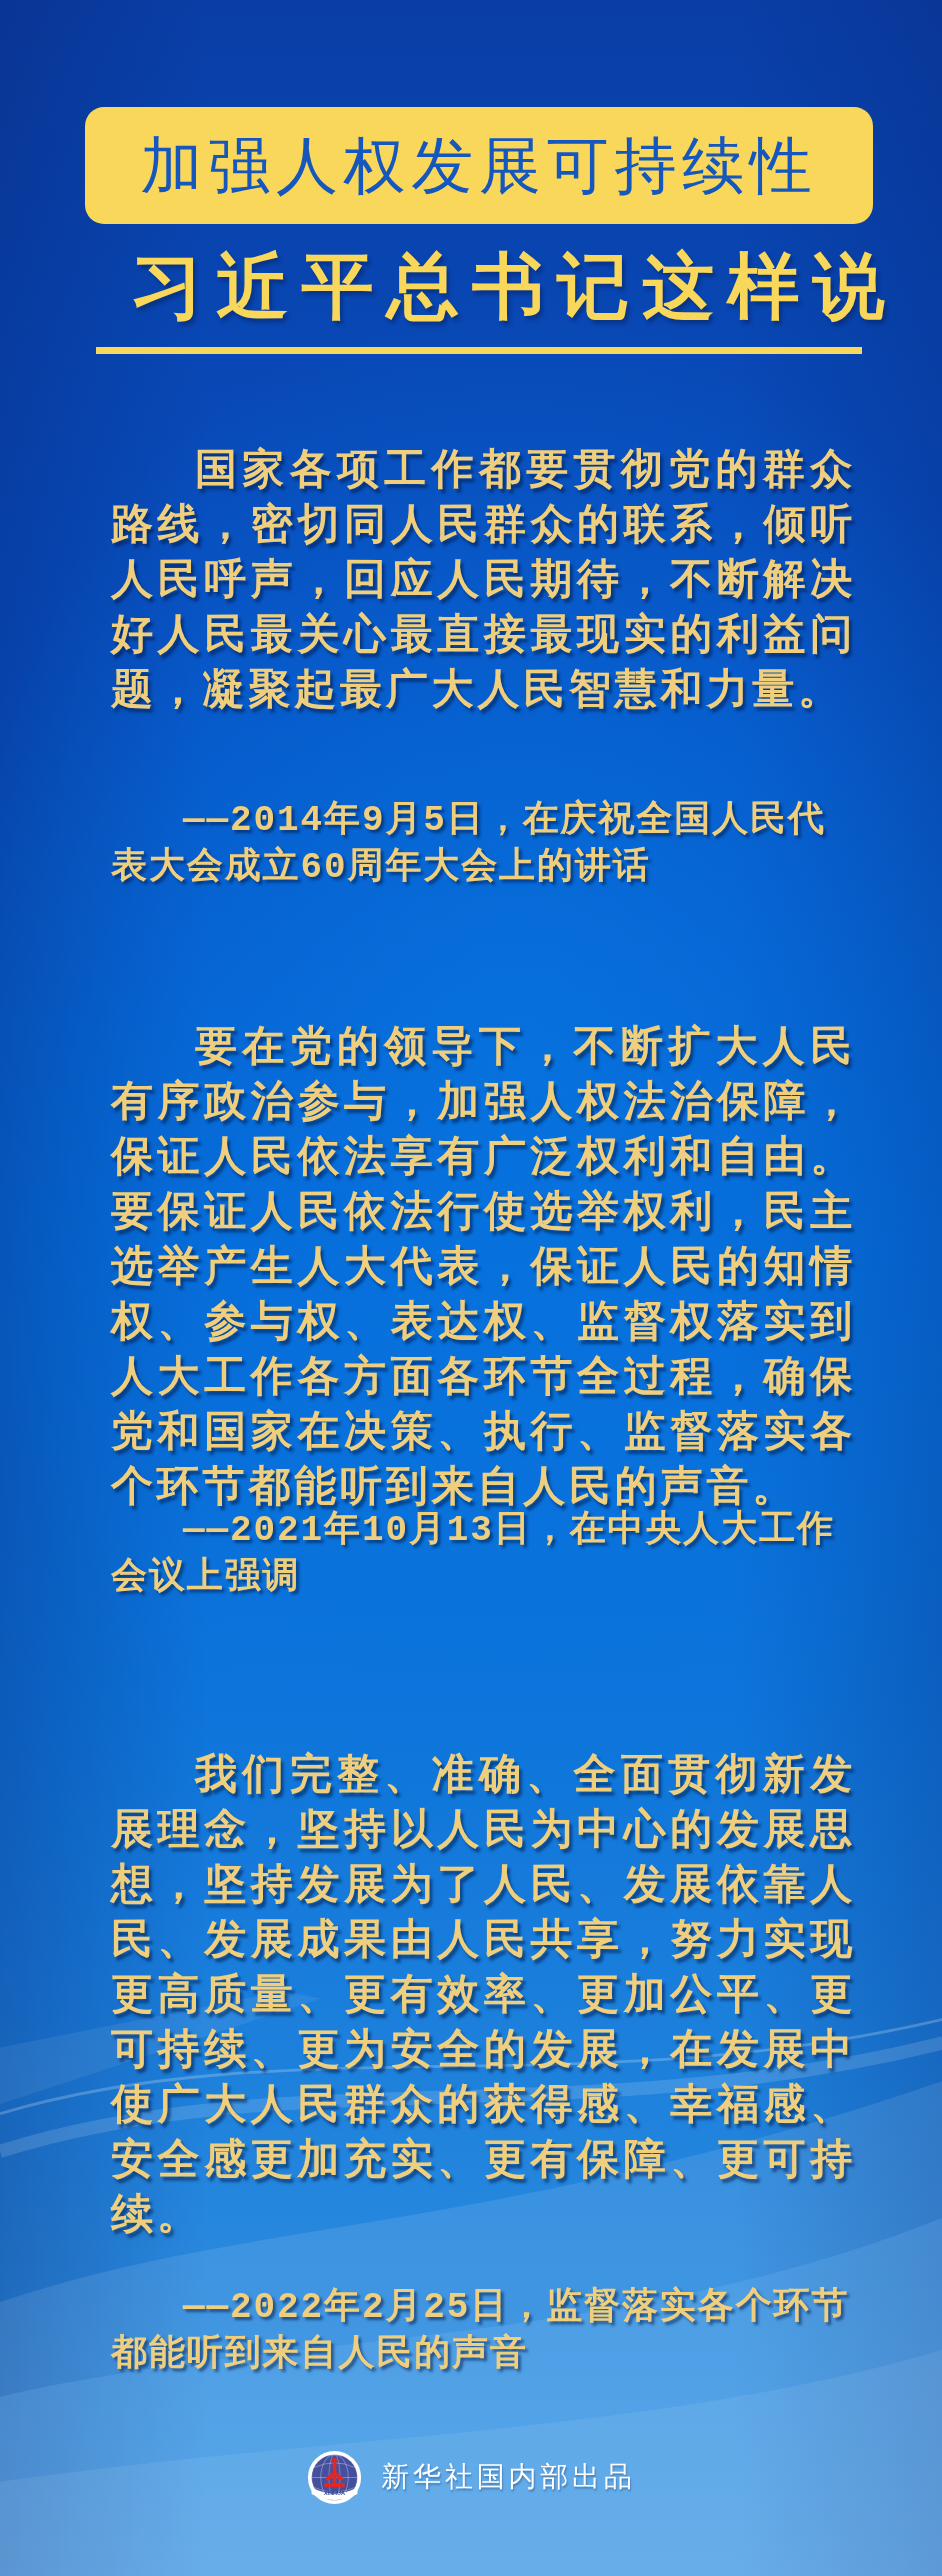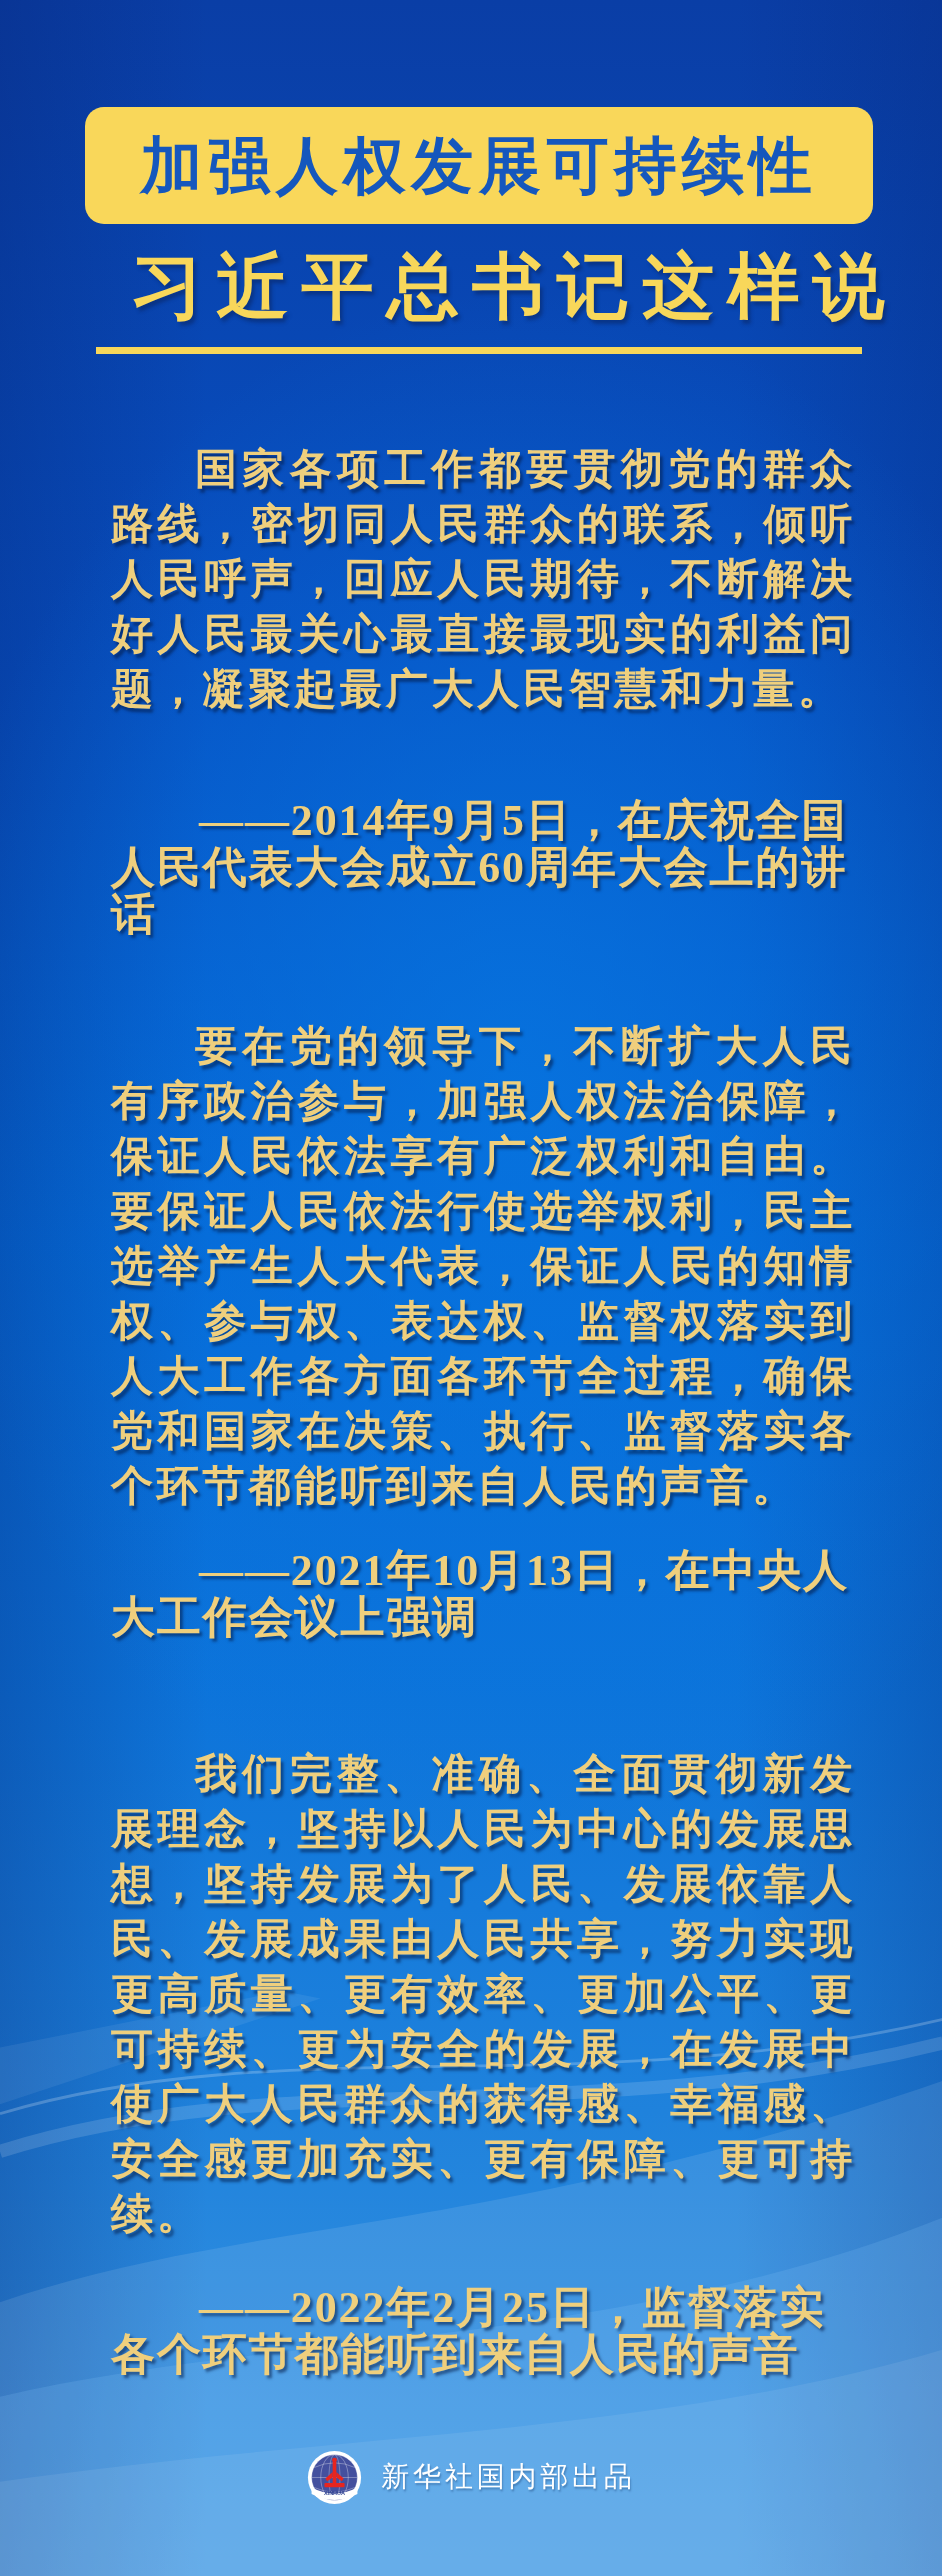--- a/index.html
+++ b/index.html
@@ -17,21 +17,21 @@
   }
 
   .waves { position: absolute; left: 0; bottom: 0; width: 943px; height: 585px; }
 
   .title-box {
     position: absolute; left: 85px; top: 107px; width: 788px; height: 117px;
     background: #F9D75A; border-radius: 19px;
     display: flex; align-items: center; justify-content: center;
   }
   .title-box .title-text {
-    font-size: 62px; font-weight: 700; color: #1557BD;
+    font-size: 62px; font-weight: 400; color: #1557BD;
     letter-spacing: 5.7px; white-space: nowrap;
   }
 
   .subtitle {
     position: absolute; left: 0; top: 241px; width: 943px; height: 91px;
     display: flex; align-items: center; justify-content: center;
     font-size: 72px; font-weight: 900; color: #F8D75A;
     letter-spacing: 13.2px; white-space: nowrap;
     text-shadow: 2.8px 3.8px 3.8px rgba(8,30,85,0.45);
     margin-left: 43px;
@@ -46,32 +46,32 @@
     position: absolute; left: 111px; width: 745px;
     font-family: "Liberation Serif", "DejaVu Serif", serif;
     font-weight: bold;
     font-size: 42px; line-height: 55px; letter-spacing: 3.8px;
     color: #EFCF7D;
     text-align: justify; text-indent: 2em;
     text-shadow: 2.8px 3.8px 2.8px rgba(4,25,70,0.55);
   }
   .quote-source {
     position: absolute; left: 111px; width: 745px;
-    font-family: Liberation Serif, serif;
+    font-family: Liberation Mono, monospace;
     font-weight: bold;
-    font-size: 44px; line-height: 47px; letter-spacing: 1.9px;
+    font-size: 36px; line-height: 47px; letter-spacing: 1.9px;
     color: #EFCF7D;
     text-align: left; text-indent: 2em;
     text-shadow: 2.8px 2.8px 2.8px rgba(4,25,70,0.55);
   }
 
   #quote-0-text   { top: 442px; }
   #quote-0-source { top: 797px; }
   #quote-1-text   { top: 991px; margin-top: 28px; }
-  #quote-1-source { top: 1547px; }
+  #quote-1-source { top: 1507px; }
   #quote-2-text   { top: 1728px; margin-top: 19px; }
   #quote-2-source { top: 2284px; }
 
   .footer {
     position: absolute; left: 0; top: 2444px; width: 943px; height: 66px;
     display: flex; align-items: center; justify-content: center; gap: 19px;
   }
   .footer .credit {
     color: #FFFFFF; font-size: 28px; letter-spacing: 3.8px;
     text-shadow: 0.9px 1.9px 1.9px rgba(10,40,90,0.35);

